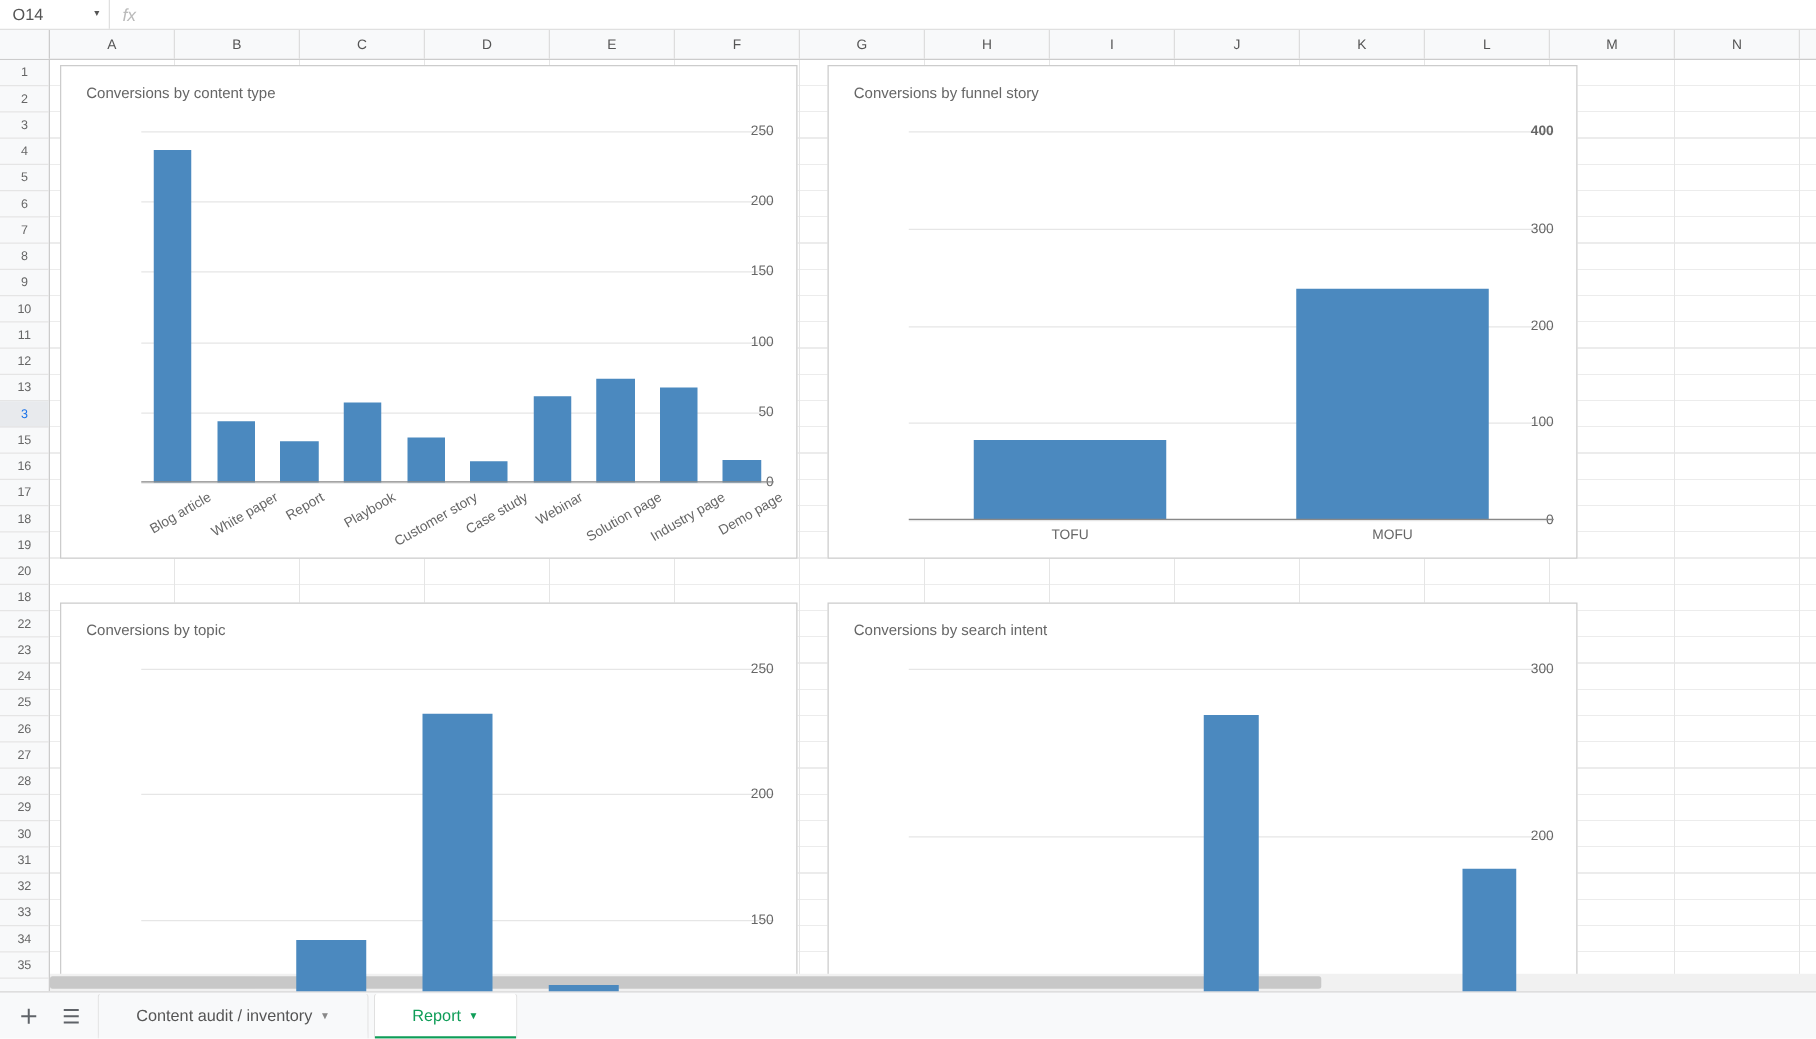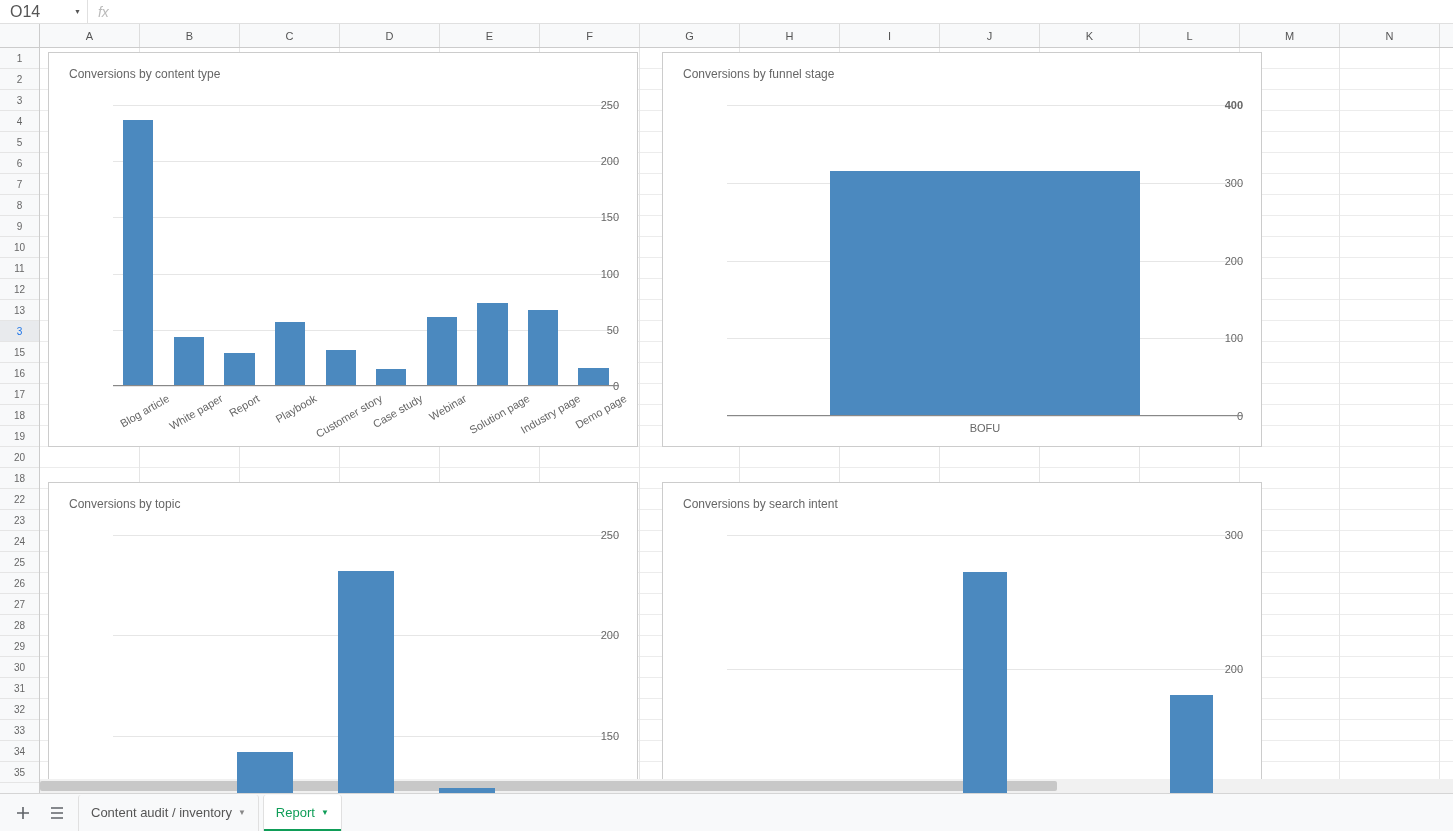--- a/index.html
+++ b/index.html
@@ -18,21 +18,21 @@
     height: 24px;
     display: flex;
     align-items: center;
     border-bottom: 1px solid #e0e0e0;
     padding-left: 4px;
   }
   .name-box {
     width: 70px;
     height: 20px;
     border: none;
-    font-size: 16px;
+    font-size: 13px;
     color: #555;
     padding-left: 6px;
   }
   .name-box-dd {
     color: #555;
     font-size: 7px;
     padding-right: 6px;
   }
   .fx {
     font-style: italic;
@@ -233,21 +233,21 @@
     height: 30px;
     display: flex;
     align-items: center;
     justify-content: center;
     color: #555;
     cursor: pointer;
   }
   .sb-btn svg { width: 16px; height: 16px; }
   .tab {
     height: 36px;
-    padding: 0 12px;
+    padding: 0 30px;
     display: flex;
     align-items: center;
     gap: 6px;
     border-right: 1px solid #e0e0e0;
     border-left: 1px solid #e0e0e0;
     cursor: pointer;
     margin-left: 4px;
     border-radius: 3px 3px 0 0;
   }
   .tab.active {
@@ -384,36 +384,40 @@
               <div class="bar-slot">
                 <div class="bar" style="height: 6.4%; width: 60%; background: rgb(75, 137, 191);"></div>
                 <div class="x-lbl rot">Demo page</div>
               </div>
             </div>
             <div class="axis-line"></div>
           </div>
       </div>
 
       <div class="chart" style="left:622px; top:4px; width:600px; height:395px;">
-        <div class="chart-title">Conversions by funnel stage</div>
+        <div class="chart-title">Conversions by funnel story</div>
         <div class="plot short-bottom">
             <div class="grid-line" style="top: 100%;"></div>
             <div class="y-tick" style="top: 100%;">0</div>
             <div class="grid-line" style="top: 75%;"></div>
             <div class="y-tick" style="top: 75%;">100</div>
             <div class="grid-line" style="top: 50%;"></div>
             <div class="y-tick" style="top: 50%;">200</div>
             <div class="grid-line" style="top: 25%;"></div>
             <div class="y-tick" style="top: 25%;">300</div>
             <div class="grid-line" style="top: 0%;"></div>
             <div class="y-tick" style="top: 0%; font-weight: bold;">400</div>
             <div class="bars">
               <div class="bar-slot">
-                <div class="bar" style="height: 78.75%; width: 60%; background: rgb(75, 137, 191);"></div>
-                <div class="x-lbl">BOFU</div>
+                <div class="bar" style="height: 20.5%; width: 60%; background: rgb(75, 137, 191);"></div>
+                <div class="x-lbl">TOFU</div>
+              </div>
+              <div class="bar-slot">
+                <div class="bar" style="height: 59.5%; width: 60%; background: rgb(75, 137, 191);"></div>
+                <div class="x-lbl">MOFU</div>
               </div>
             </div>
             <div class="axis-line"></div>
           </div>
       </div>
 
       <div class="chart" style="left:8px; top:434px; width:590px; height:395px;">
         <div class="chart-title">Conversions by topic</div>
         <div class="plot overflow-bottom">
             <div class="grid-line" style="top: 50%;"></div>

